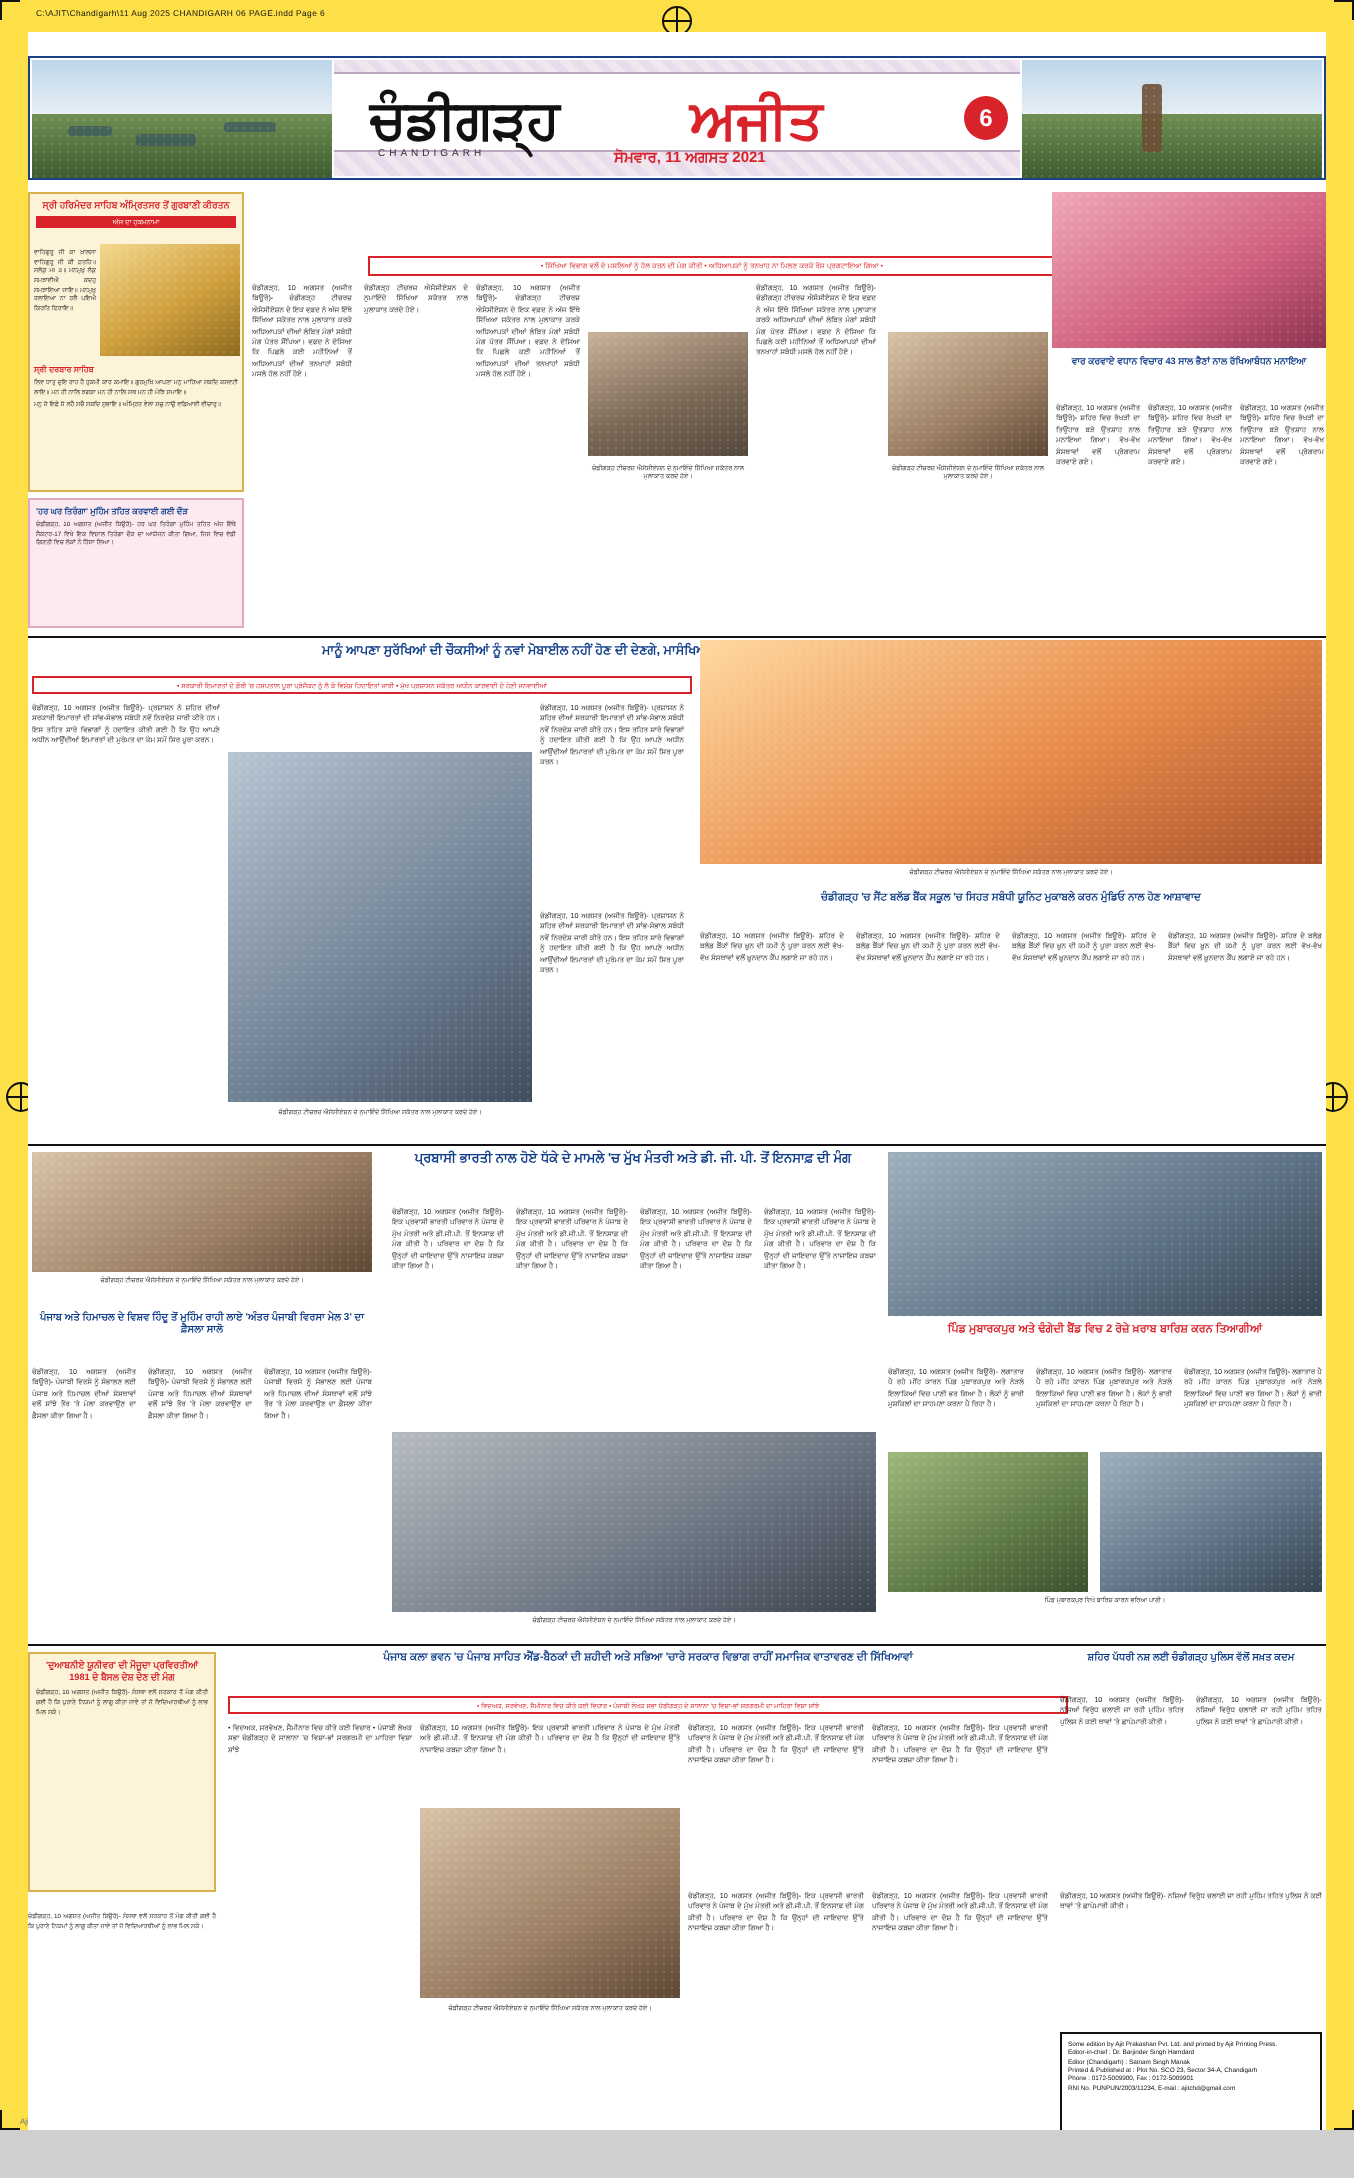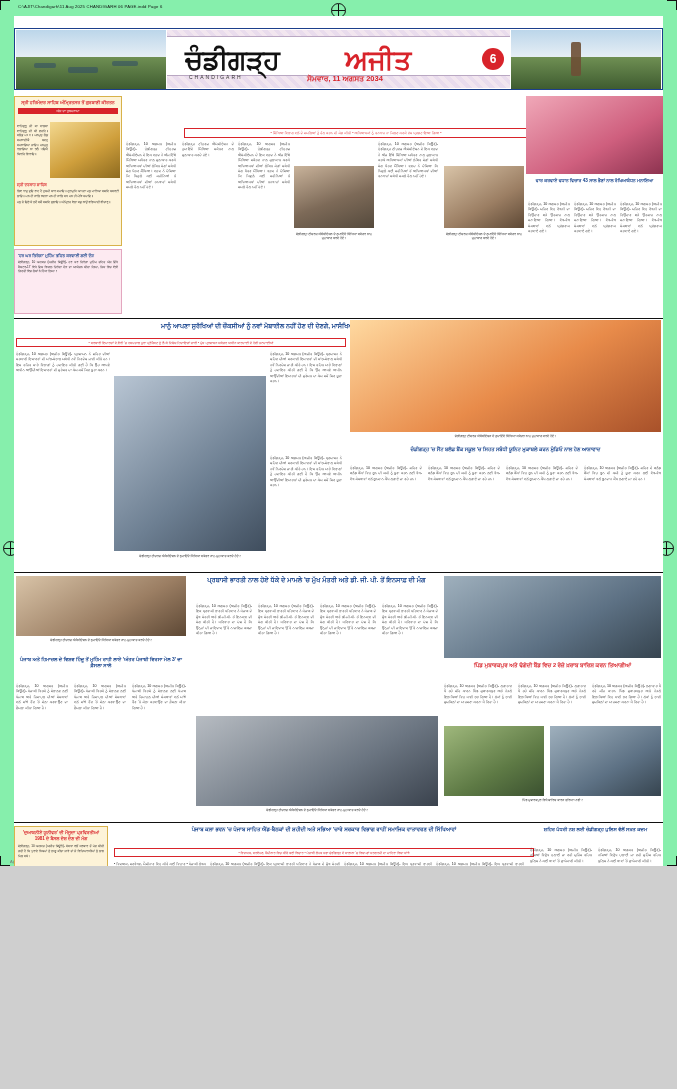--- a/index.html
+++ b/index.html
@@ -1,17 +1,17 @@
 <!DOCTYPE html>
 <html><head>
 <meta charset="utf-8">
 <style>
   html,body{margin:0;padding:0;background:#cfcfcf;}
   body{font-family:"Liberation Sans",sans-serif;}
-  .page{position:relative;width:677px;height:866px;background:#86efac;overflow:hidden;}
+  .page{position:relative;width:677px;height:1065px;background:#fde047;overflow:hidden;}
   .sheet{position:absolute;left:14px;top:16px;width:649px;height:1058px;background:#fff;}
 
   
   .crop{position:absolute;background:#111;}
   .regmark{position:absolute;width:13px;height:13px;border-radius:50%;border:1px solid #111;}
   .regmark:before{content:"";position:absolute;left:6px;top:0;width:1px;height:13px;background:#111;}
   .regmark:after{content:"";position:absolute;top:6px;left:0;height:1px;width:13px;background:#111;}
 
   .slugline{position:absolute;left:18px;top:4px;font-size:4.2px;letter-spacing:.2px;color:#111;white-space:nowrap;}
 
@@ -89,21 +89,21 @@
           <div class="ph-dot" style="left:96px;top:31px;width:26px;height:5px;"></div>
           <div class="noise"></div>
         </div>
       </div>
       <div class="mast-center">
         <div class="mast-band">
           <div class="title-main">ਚੰਡੀਗੜ੍ਹ</div>
           <div class="title-red">ਅਜੀਤ</div>
           <div class="title-sub">CHANDIGARH</div>
         </div>
-        <div class="date-bar">ਸੋਮਵਾਰ, 11 ਅਗਸਤ 2034</div>
+        <div class="date-bar">ਸੋਮਵਾਰ, 11 ਅਗਸਤ 2021</div>
         <div class="pageno">6</div>
       </div>
       <div class="mast-right">
         <div class="photo">
           <div class="ph-sky"></div>
             <div class="ph-land"></div>
           <div class="ph-dot" style="left:60px;top:12px;width:10px;height:34px;background:#6e4f35;opacity:.9;"></div>
           <div class="noise"></div>
         </div>
       </div>

